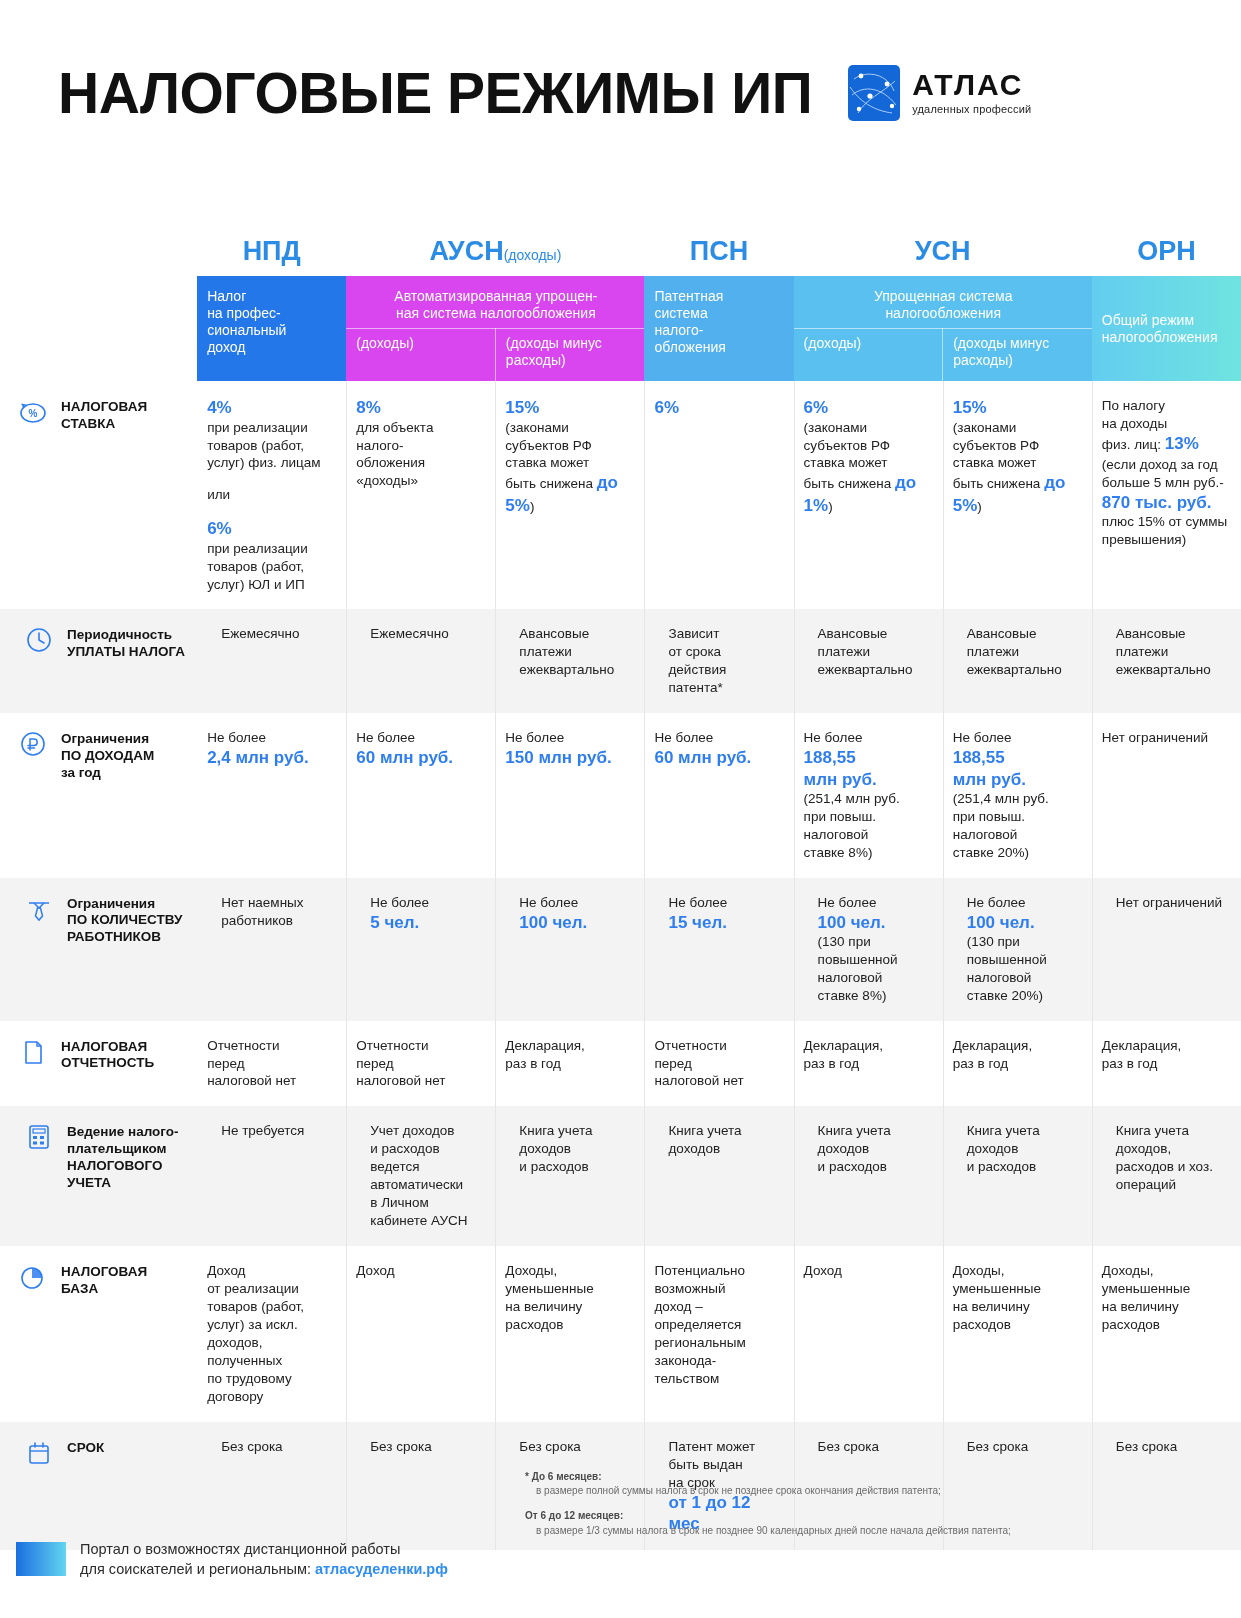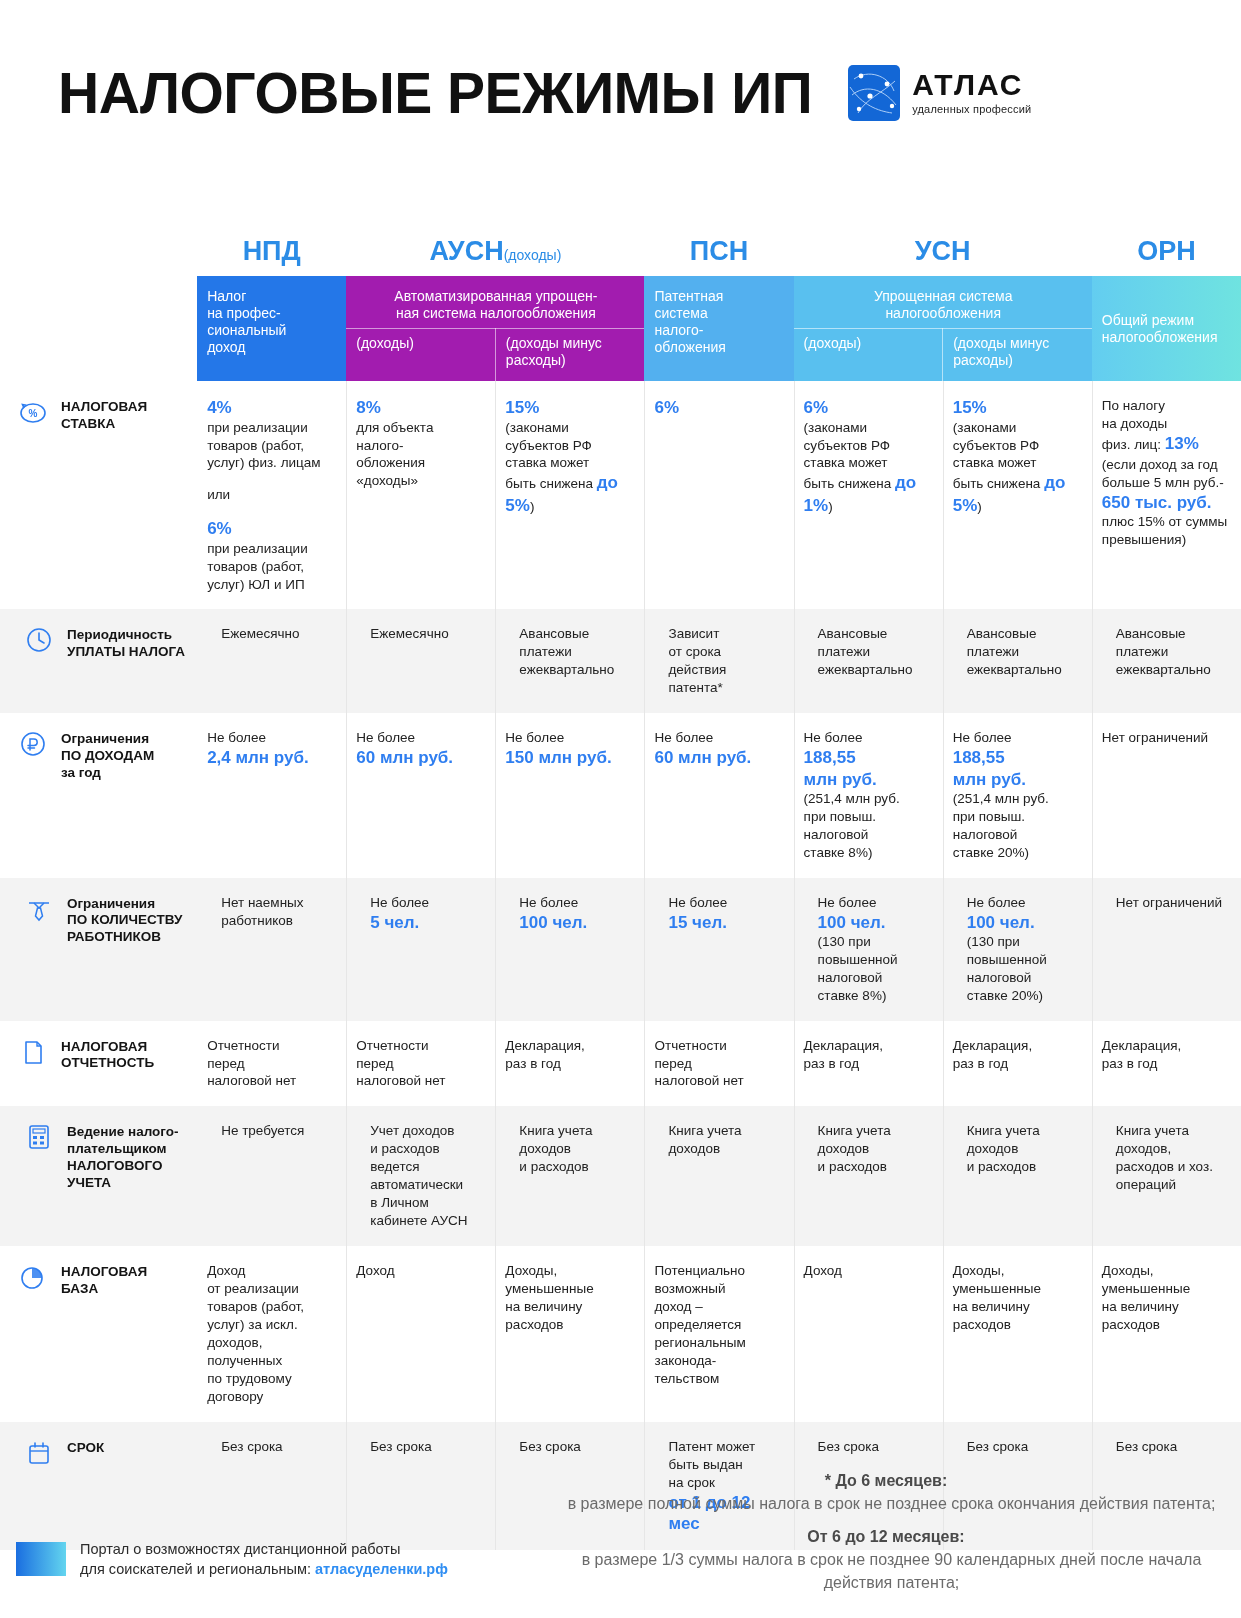--- a/index.html
+++ b/index.html
@@ -62,21 +62,21 @@
     color:#fff;vertical-align:top;
     padding:12px 9px 12px 10px;
     font-size:14px;line-height:1.22;
     border:0;
   }
   .hdr-cell.center{text-align:center;}
   .hdr-top{padding-bottom:6px;}
   .hdr-sub{padding-top:6px;}
 
   .c-npd{background:#2477e8;}
-  .c-ausn{background:#a21caf;}
+  .c-ausn{background:#d946ef;}
   .c-psn{background:#53b0ef;}
   .c-usn{background:#59c0ef;}
   .c-orn{background:linear-gradient(90deg,#63cdf0 0%,#6fe3e0 100%);}
 
   .hdr-divider{border-left:1px solid rgba(255,255,255,.55);}
   .hdr-underline{border-bottom:1px solid rgba(255,255,255,.55);}
 
   .row-label{
     vertical-align:top;
     padding:18px 6px 18px 18px;
@@ -97,22 +97,22 @@
   .row-alt .cell, .row-alt .row-label{background:#f3f3f3;padding-left:24px;}
   .row-plain .cell,.row-plain .row-label{background:#ffffff;}
   .cell + .cell{box-shadow:inset 1px 0 0 #e6e6e6;}
 
   .big{color:#2f7ef0;font-weight:bold;font-size:17px;display:block;line-height:1.25;}
   .big-inline{color:#2f7ef0;font-weight:bold;font-size:17px;}
   .gap{display:block;height:14px;}
 
   
   .footnotes{
-    position:absolute;left:541px;top:1470px;width:690px;
-    font-size:16px;line-height:1.42;color:#6b6b6b;text-align:center;
+    position:absolute;left:525px;top:1470px;width:690px;
+    font-size:10px;line-height:1.42;color:#6b6b6b;
   }
   .fn-block{margin-bottom:11px;}
   .fn-title{font-weight:bold;color:#4a4a4a;}
   .fn-line{padding-left:11px;}
 
   
   .page-footer{
     position:absolute;left:0;top:1528px;width:1241px;height:62px;
     display:flex;align-items:center;padding-left:16px;
   }
@@ -294,21 +294,21 @@
 ставка может
 быть снижена</span>
       <span class="big-inline">до 5%</span><span>)</span>
     </td>
     <td class="cell">
       <span style="white-space:pre-line">По налогу
 на доходы
 физ. лиц: </span><span class="big-inline">13%</span>
       <span style="white-space:pre-line;display:block">(если доход за год
 больше 5 млн руб.-</span>
-      <span class="big">650 тыс. руб.</span>
+      <span class="big">870 тыс. руб.</span>
       <span style="white-space:pre-line">плюс 15% от суммы
 превышения)</span>
     </td>
   </tr>
 
   <tr class="row-alt">
     <td class="row-label">
       <div class="row-label-inner">
         <span class="row-ico">
           <svg width="30" height="30" viewBox="0 0 30 30">

